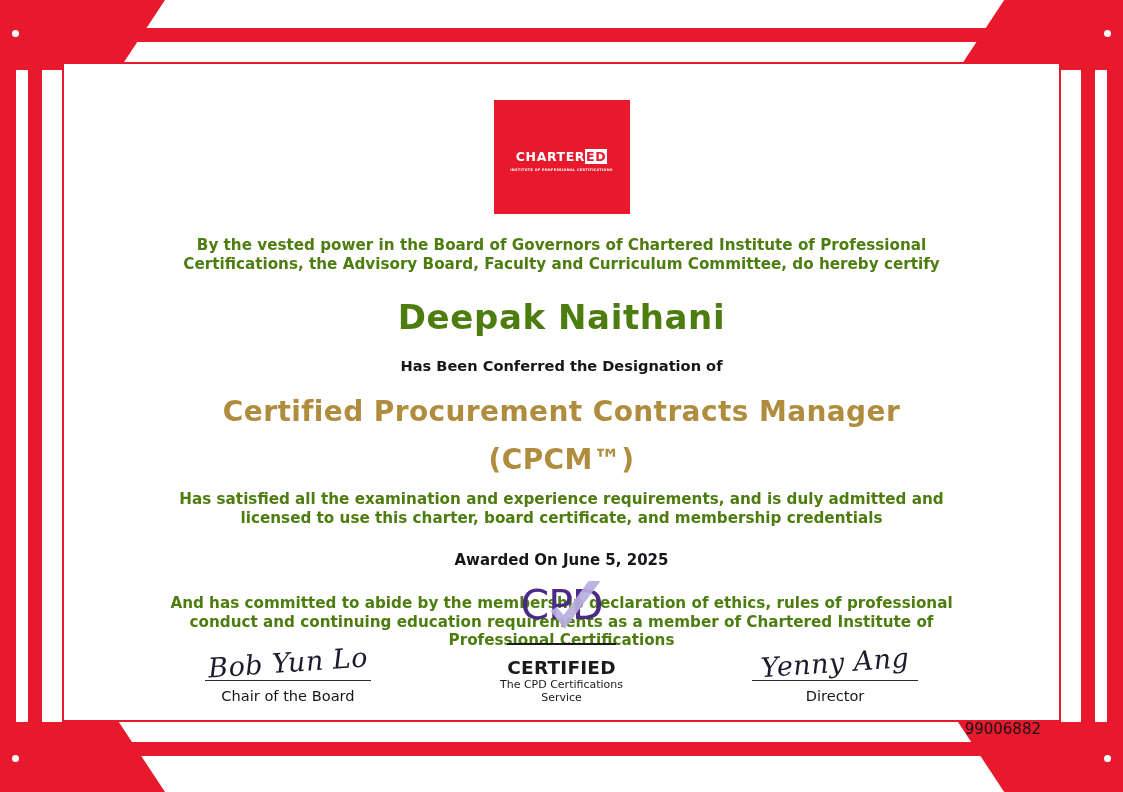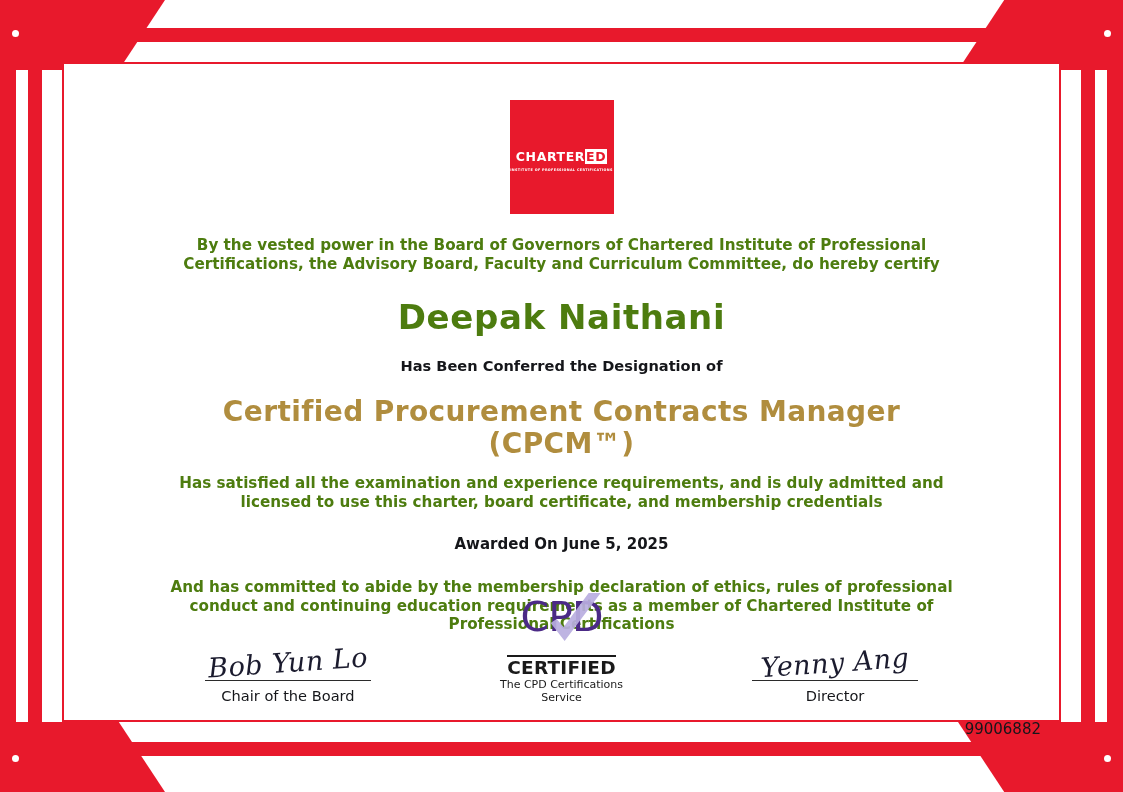--- a/index.html
+++ b/index.html
@@ -81,20 +81,21 @@
     text-align: center;
   }
 
   
   .logo {
     width: 104px;
     height: 114px;
     margin: 30px auto 0;
     background: #e8192c;
     position: relative;
+    padding-left: 32px;
   }
   .logo-mark {
     position: absolute;
     top: 46px;
     left: 0;
     right: 0;
     text-align: center;
   }
   .logo-word {
     font-family: "DejaVu Sans", sans-serif;
@@ -144,21 +145,21 @@
 
   .designation {
     margin-top: 24px;
     color: #b08d3e;
     font-size: 28px;
     font-weight: 700;
     line-height: 1.0;
     letter-spacing: 0.4px;
     text-align: center;
   }
-  .designation .line2 { display: block; margin-top: 4px; }
+  .designation .line2 { display: block; margin-top: 20px; }
 
   .satisfied { margin-top: 16px; }
 
   .awarded {
     margin-top: 24px;
     font-size: 15px;
     font-weight: 600;
     color: #15161a;
   }
 
@@ -231,21 +232,21 @@
     height: 64px;
     transform: translateX(-28%);
     pointer-events: none;
   }
   .cpd-certified {
     font-size: 18.5px;
     font-weight: 700;
     color: #1a1a1a;
     letter-spacing: 0.2px;
     border-top: 2px solid #1a1a1a;
-    padding-top: 1px;
+    padding-top: 13px;
     display: inline-block;
     line-height: 1.05;
   }
   .cpd-tag {
     font-size: 11px;
     color: #1a1a1a;
     line-height: 1.08;
     margin-top: 1px;
   }
 

